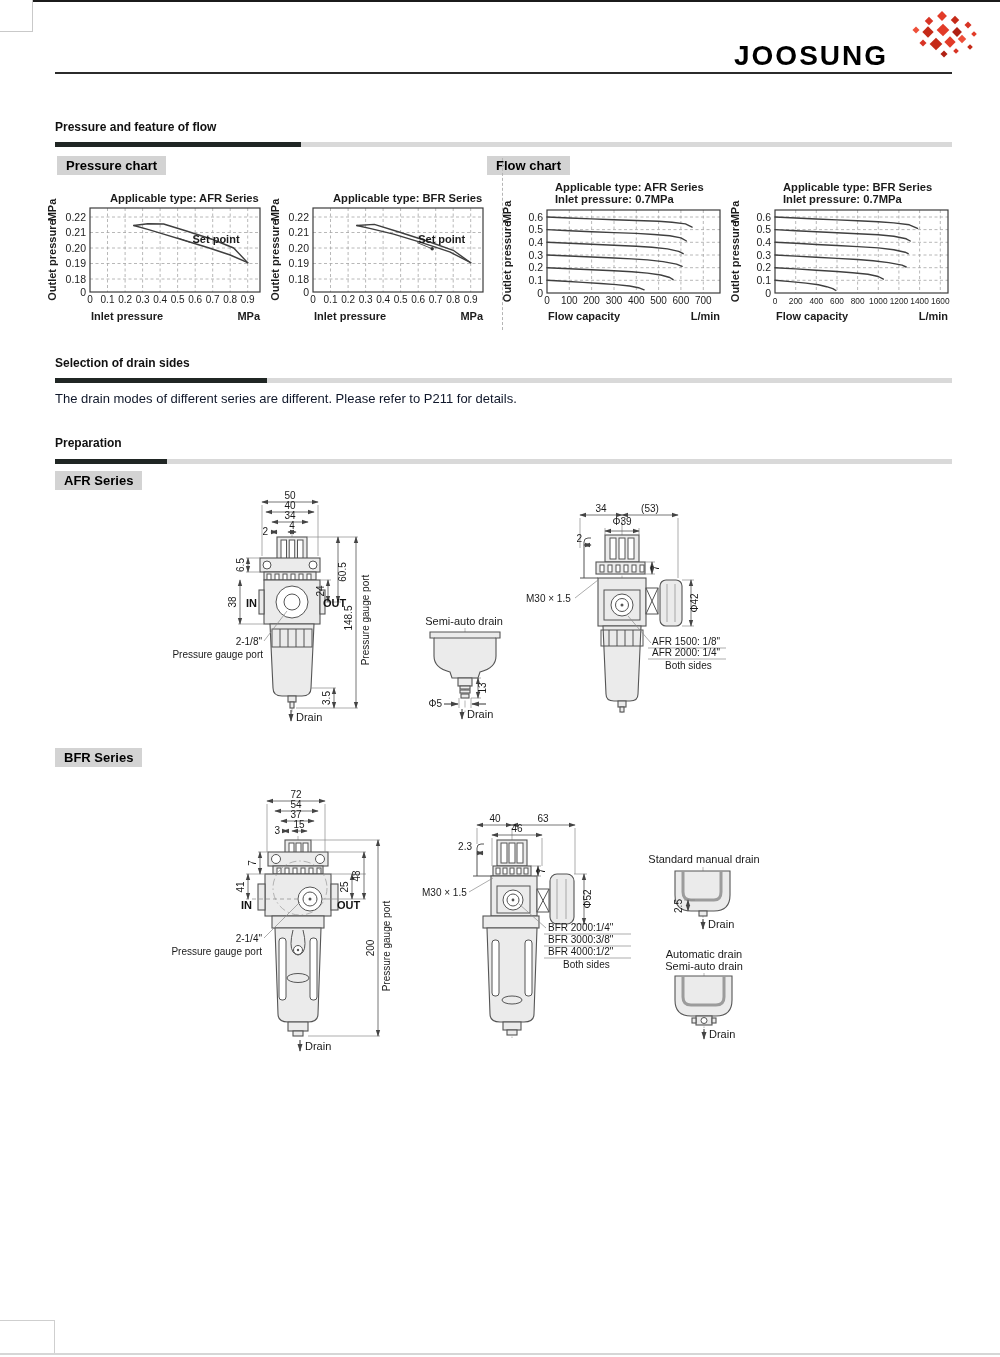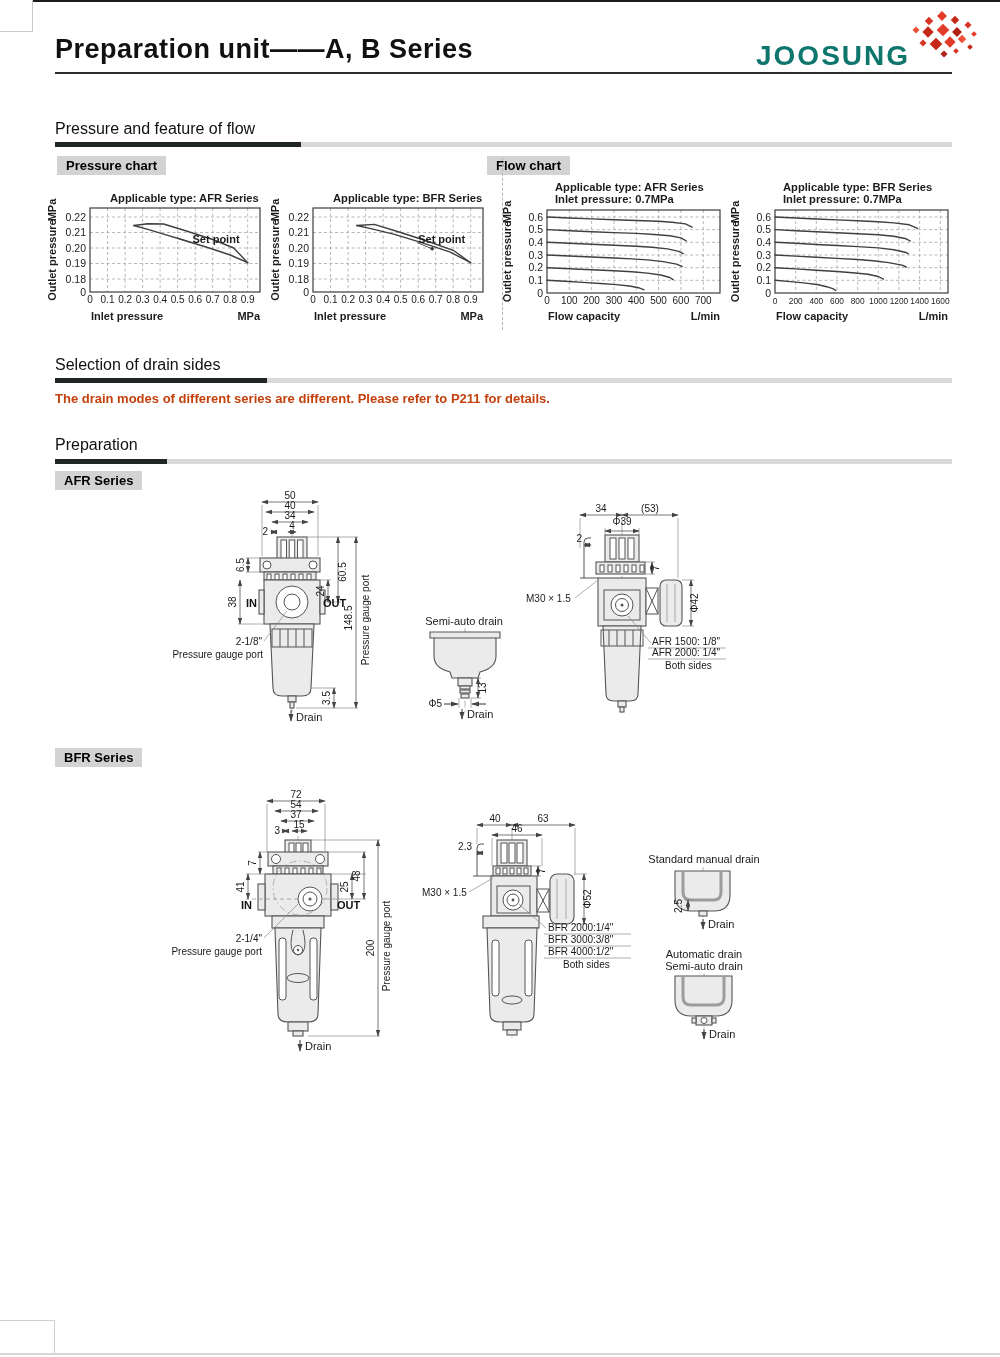--- a/index.html
+++ b/index.html
@@ -10,29 +10,29 @@
   .top-rule{position:absolute;left:33px;top:0;width:967px;height:2px;background:#1b1b1b;}
   .corner-a{position:absolute;left:0;top:0;width:32px;height:31px;background:#fff;
             border-right:1px solid #c9c9c9;border-bottom:1px solid #c9c9c9;}
   .corner-b{position:absolute;left:0;top:1320px;width:54px;height:33px;background:#fff;
             border-right:1px solid #cfcfcf;border-top:1px solid #cfcfcf;}
   .bottom-rule{position:absolute;left:0;top:1353px;width:1000px;height:2px;background:#d6d6d6;}
   
   .title{position:absolute;left:55px;top:34px;font-size:27px;font-weight:bold;letter-spacing:.5px;}
   .header-rule{position:absolute;left:55px;top:72px;width:897px;height:2px;background:#2b2b2b;}
   .subtitle{position:absolute;left:64px;top:82px;font-size:17px;font-weight:bold;}
-  .logo-text{position:absolute;left:756px;top:40px;font-size:28px;font-weight:bold;
-             color:#0f766e;letter-spacing:2px;}
+  .logo-text{position:absolute;left:734px;top:40px;font-size:28px;font-weight:bold;
+             color:#000000;letter-spacing:2px;}
   
-  .h2{position:absolute;font-size:16px;font-weight:normal;}
+  .h2{position:absolute;font-size:12px;font-weight:bold;}
   .h2bar{position:absolute;left:55px;width:897px;height:5px;background:#d9d9d9;}
   .h2bar .dark{height:5px;background:#202624;}
   .chip{position:absolute;background:#d3d3d3;color:#000;font-size:13px;font-weight:bold;
         padding:2px 9px;}
-  .note{position:absolute;font-size:13px;color:#c2410c;font-weight:bold;}
+  .note{position:absolute;font-size:13px;color:#0f172a;}
   .vdiv{position:absolute;left:502px;top:158px;height:172px;border-left:1px dashed #b5b5b5;}
   
   .chart{position:absolute;}
   .grid{stroke:#a6a6a6;stroke-width:.8;stroke-dasharray:3 2.5;}
   .frame{fill:none;stroke:#3c3c3c;stroke-width:1.2;}
   .series{fill:none;stroke:#3f3f3f;stroke-width:1.4;stroke-linejoin:round;stroke-linecap:round;}
   .thin{stroke:#3f3f3f;stroke-width:.9;}
   .tick{font-family:"Liberation Sans",sans-serif;fill:#1c1c1c;}
   
   .draw{position:absolute;}
@@ -59,21 +59,20 @@
   </defs>
 </svg>
 
 <div class="page">
 
   <div class="top-rule"></div>
   <div class="corner-a"></div>
   <div class="corner-b"></div>
   <div class="bottom-rule"></div>
 
-  <div class="title">Preparation unit——A, B Series</div>
   <div class="logo-text">JOOSUNG</div>
   <svg class="abs" style="left:898px;top:6px" width="92" height="52" viewBox="0 0 92 52">
     <g>
       <rect x="40.5" y="6.5" width="7" height="7" fill="#e23b28" transform="rotate(45 44 10)"></rect>
       <rect x="54" y="11" width="6" height="6" fill="#c52a18" transform="rotate(45 57 14)"></rect>
       <rect x="28" y="12" width="6" height="6" fill="#d83425" transform="rotate(45 31 15)"></rect>
       <rect x="15.5" y="21.5" width="5" height="5" fill="#ee4f39" transform="rotate(45 18 24)"></rect>
       <rect x="26" y="22" width="8" height="8" fill="#c52a18" transform="rotate(45 30 26)"></rect>
       <rect x="40.5" y="19.5" width="9" height="9" fill="#e23b28" transform="rotate(45 45 24)"></rect>
       <rect x="55.5" y="22.5" width="7" height="7" fill="#b02013" transform="rotate(45 59 26)"></rect>

